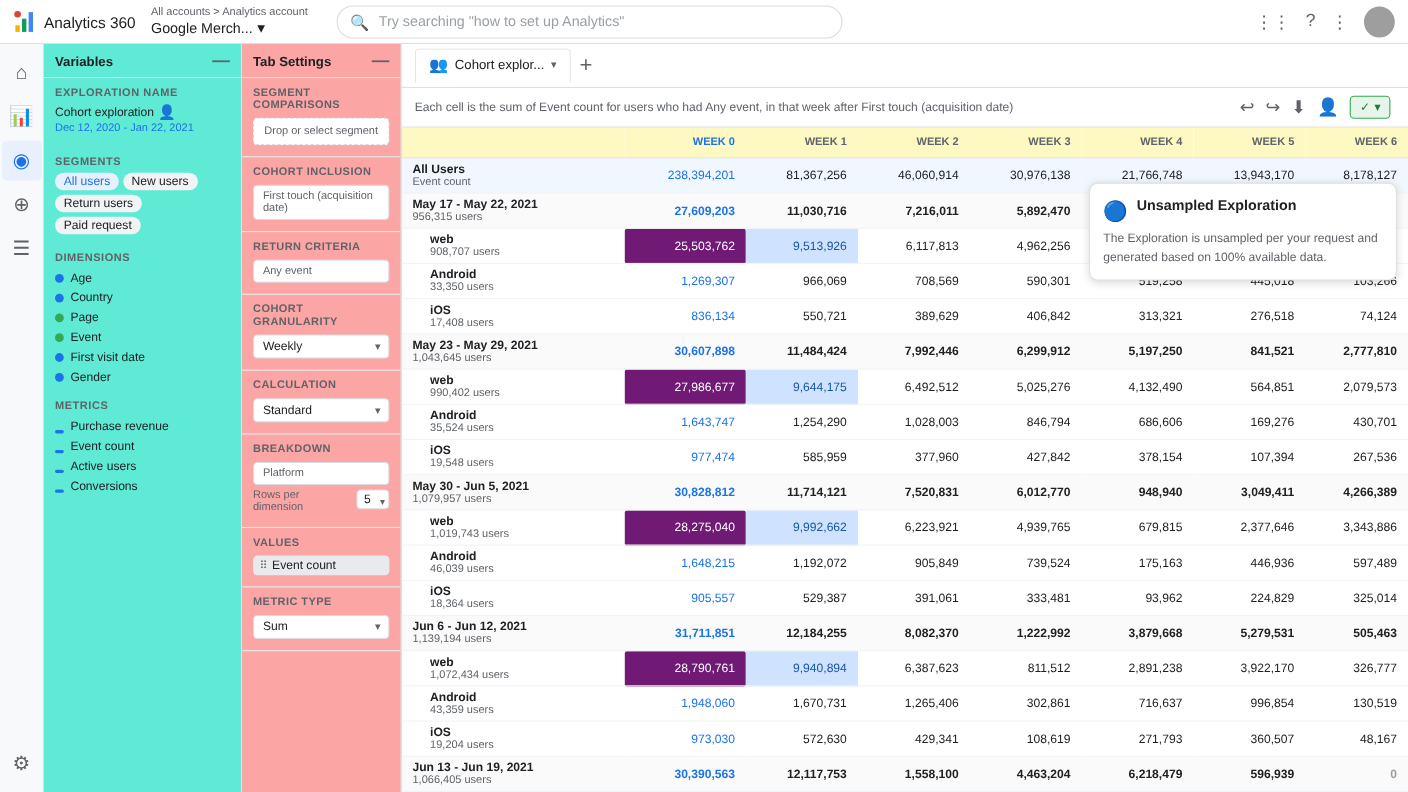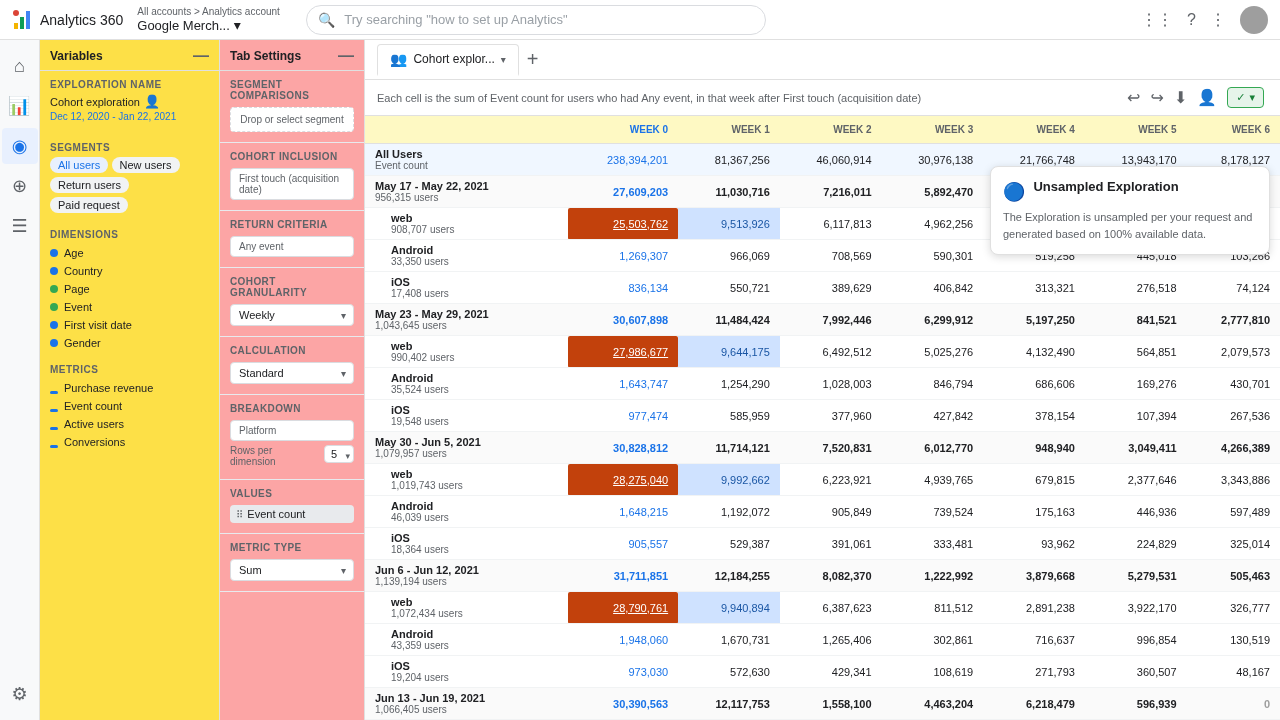--- a/index.html
+++ b/index.html
@@ -67,21 +67,21 @@
     }
     .ls-icon {
       width: 36px; height: 36px; display: flex; align-items: center; justify-content: center;
       border-radius: 4px; cursor: pointer; color: #5f6368; font-size: 18px;
     }
     .ls-icon.active { background: #e8f0fe; color: #1a73e8; }
 
     
     #variables-panel {
       width: 180px;
-      background: #fde047;
+      background: #5eead4;
       border-right: 1px solid #e0e0e0;
       overflow-y: auto;
       flex-shrink: 0;
     }
     .panel-header {
       display: flex; align-items: center; justify-content: space-between;
       padding: 8px 10px 6px 10px;
       font-size: 12px; font-weight: 600; color: #202124;
       border-bottom: 1px solid #e0e0e0;
     }
@@ -210,21 +210,21 @@
       white-space: nowrap;
     }
     .data-table thead th.left { text-align: left; }
     .data-table thead th.week0 { color: #1a73e8; }
     .data-table tbody tr { border-bottom: 1px solid #f1f3f4; }
     .data-table td { padding: 4px 10px; vertical-align: middle; }
     .td-label { font-weight: 600; color: #202124; font-size: 11px; }
     .td-sublabel { font-size: 10px; color: #5f6368; font-weight: 400; }
     .td-num { text-align: right; color: #202124; white-space: nowrap; }
     .td-num.zero { color: #9e9e9e; }
-    .highlight-dark { background: #c2410c; color: #fff !important; border-radius: 2px; text-decoration: underline; }
+    .highlight-dark { background: #701a75; color: #fff !important; border-radius: 2px; }
     .highlight-light { background: #cfe2ff; color: #1a56a4 !important; }
     .week0-col { color: #1a73e8; font-weight: 500; }
     .all-users-row td { background: #f0f7ff; }
     .section-header-row td { font-weight: 600; background: #fafafa; }
 
     
     #tooltip-box {
       position: absolute;
       top: 50px;
       right: 10px;

